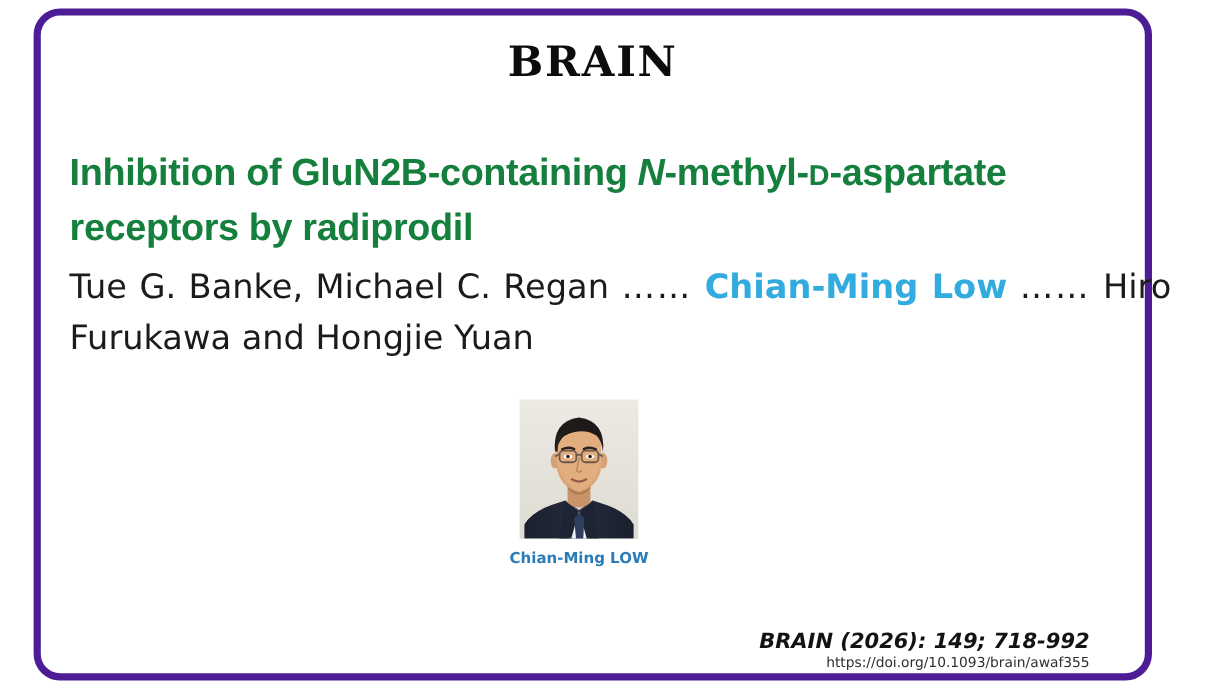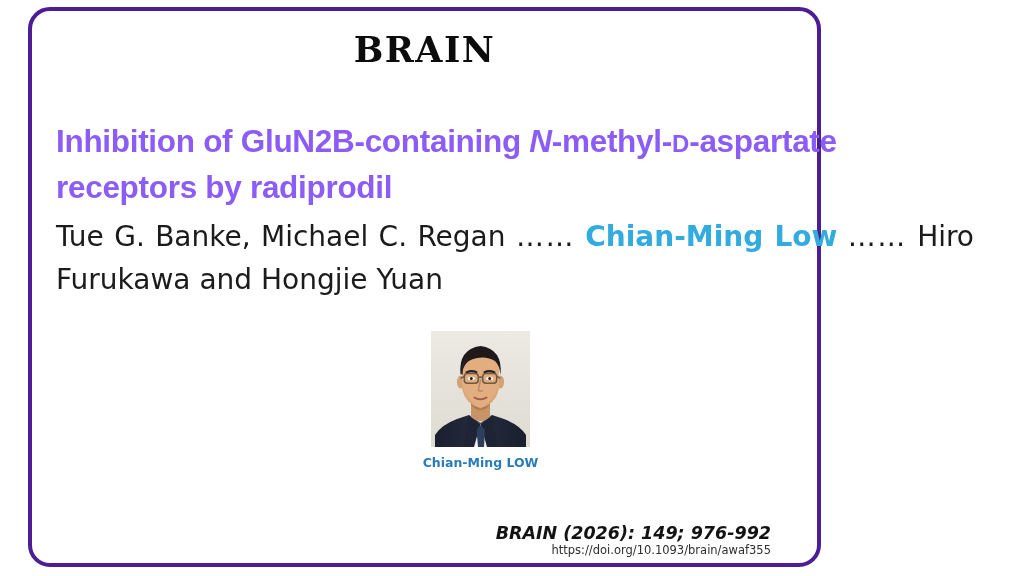--- a/index.html
+++ b/index.html
@@ -17,24 +17,24 @@
     width: 1024px;
     height: 576px;
     background: #ffffff;
   }
 
   
   #card {
     position: absolute;
     left: 28px;
     top: 7px;
-    width: 793px;
+    width: 932px;
     height: 560px;
     box-sizing: border-box;
-    border: 4px solid #4c1d95;
+    border: 6px solid #4c1d95;
     border-radius: 22px;
     background: #ffffff;
   }
 
   
   #masthead {
     position: absolute;
     left: 0;
     top: 18px;
     width: 100%;
@@ -50,21 +50,21 @@
   #article-title {
     position: absolute;
     left: 24px;
     top: 87px;
     width: 916px;
     font-family: "Liberation Sans", sans-serif;
     font-weight: bold;
     font-size: 31.5px;
     line-height: 1.45;
     letter-spacing: -0.3px;
-    color: #8b5cf6;
+    color: #15803d;
   }
   #article-title .ital {
     font-style: italic;
   }
   #article-title .smallcap {
     font-size: 0.76em;
     letter-spacing: 0;
     position: relative;
     top: -0.5px;
   }
@@ -217,18 +217,18 @@
 
             <path d="M43.4 66.4 Q49.5 70.2 55.6 66.4" stroke="#9a5a49" stroke-width="1.8" fill="none" stroke-linecap="round"></path>
           </g>
         </svg>
       </div>
 
       <div id="portrait-caption">Chian-Ming LOW</div>
     </div>
 
     <div id="citation">
-      <div id="citation-ref">BRAIN (2026): 149; 976-992</div>
+      <div id="citation-ref">BRAIN (2026): 149; 718-992</div>
       <div id="citation-doi">https://doi.org/10.1093/brain/awaf355</div>
     </div>
 
   </div>
 </div>
 
 </body></html>

